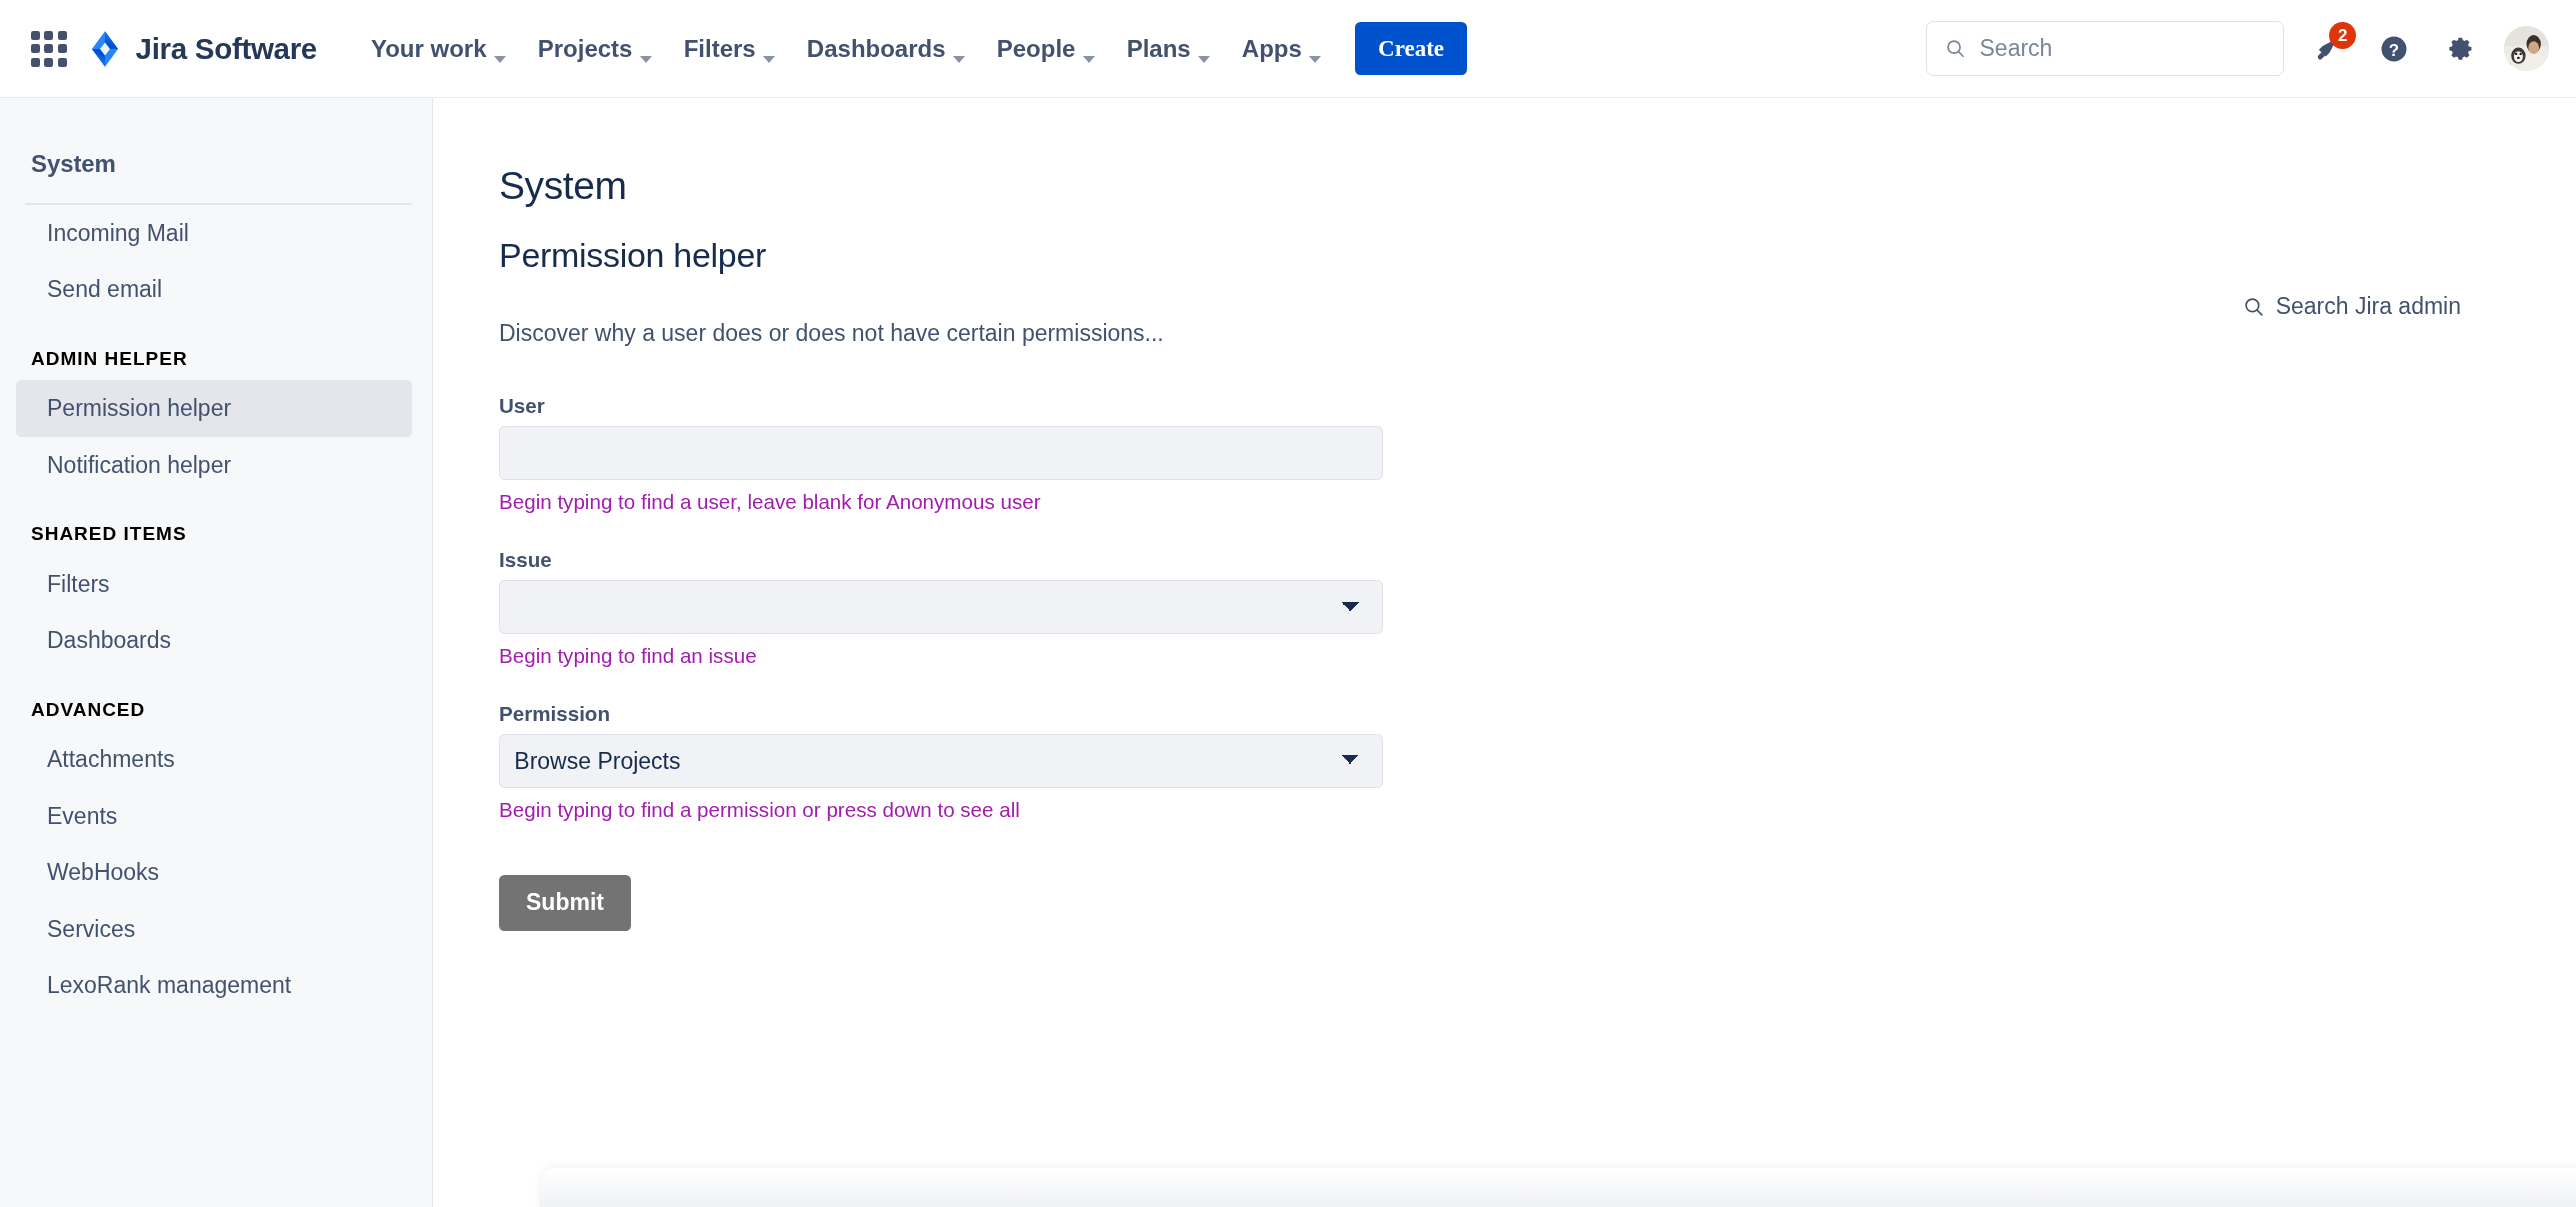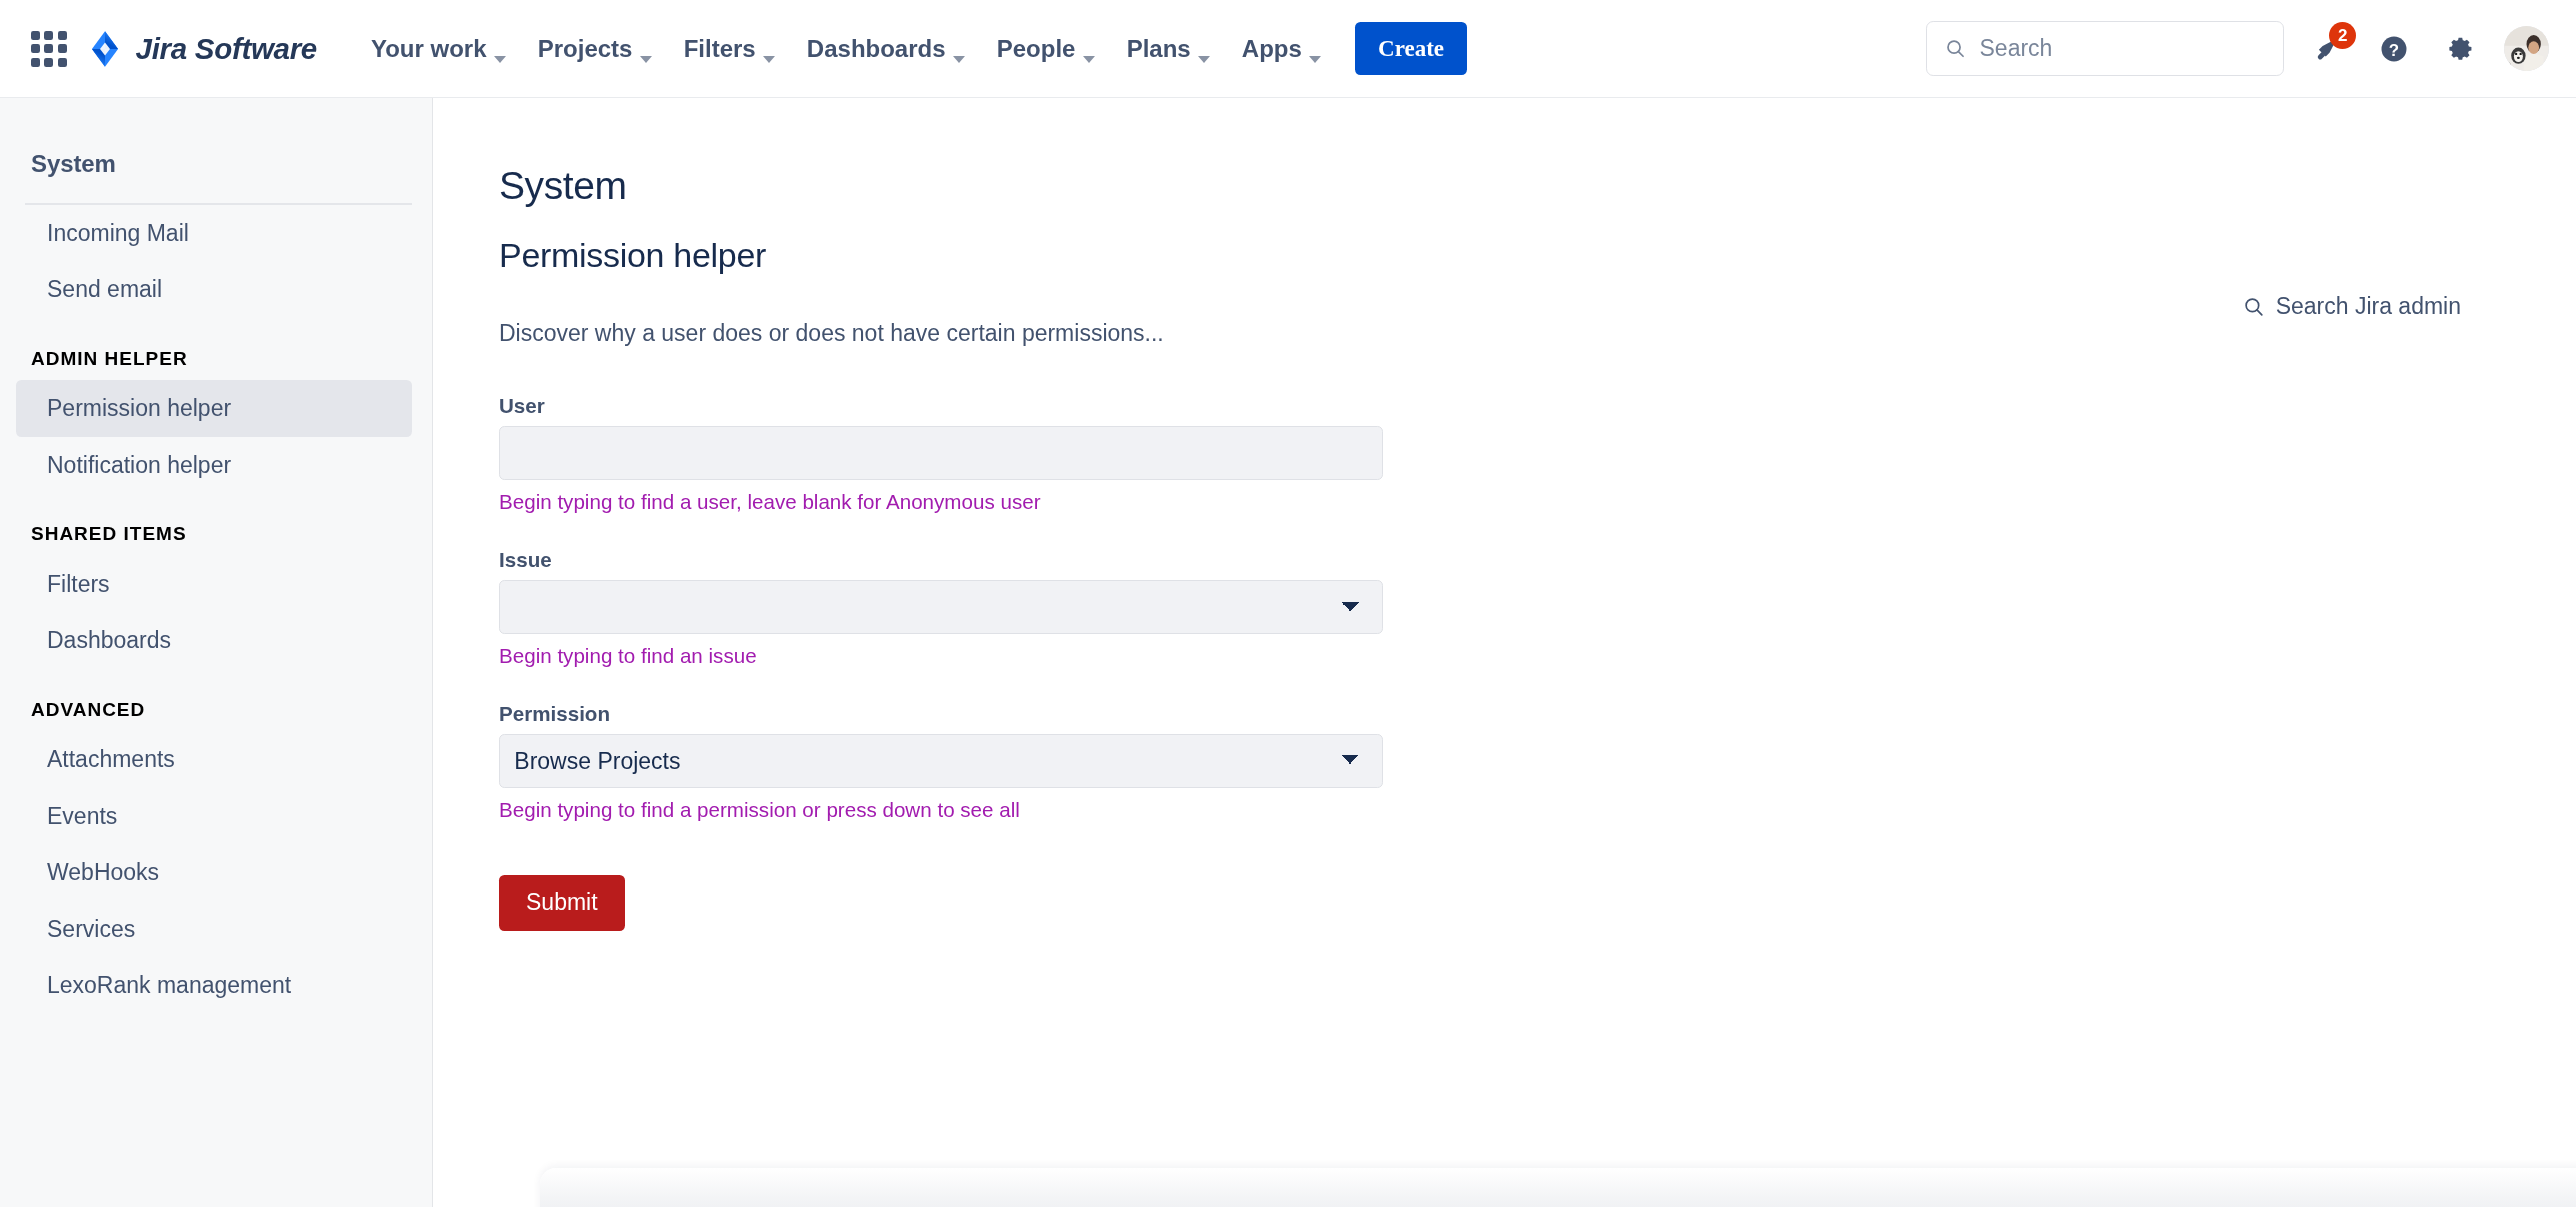--- a/index.html
+++ b/index.html
@@ -57,21 +57,20 @@
     cursor: pointer;
     margin-right: 38px;
   }
   .brand-logo { width: 38px; height: 38px; display: block; }
   .brand-name {
     font-size: 29.5px;
     font-weight: 600;
     color: #253858;
     letter-spacing: -0.3px;
     white-space: nowrap;
-    font-style: italic;
   }
   .nav-items {
     display: flex;
     align-items: center;
     gap: 0px;
   }
   .nav-item {
     display: flex;
     align-items: flex-end;
     gap: 7.2px;
@@ -297,26 +296,26 @@
   }
   .field-hint {
     font-size: 20.6px;
     color: #a21caf;
     margin-top: 9px;
     line-height: 1.3;
   }
   .field-block { margin-bottom: 32px; }
   .submit-btn {
     margin-top: 19.7px;
-    background: #b91c1c;
+    background: #737373;
     color: #ffffff;
     border: none;
     border-radius: 5.4px;
     font-size: 23px;
-    font-weight: 400;
+    font-weight: 700;
     padding: 14.3px 27px;
     cursor: pointer;
     font-family: "Liberation Sans", sans-serif;
   }
 
   
   .bottom-panel {
     position: absolute;
     left: 540px;
     bottom: -16px;

